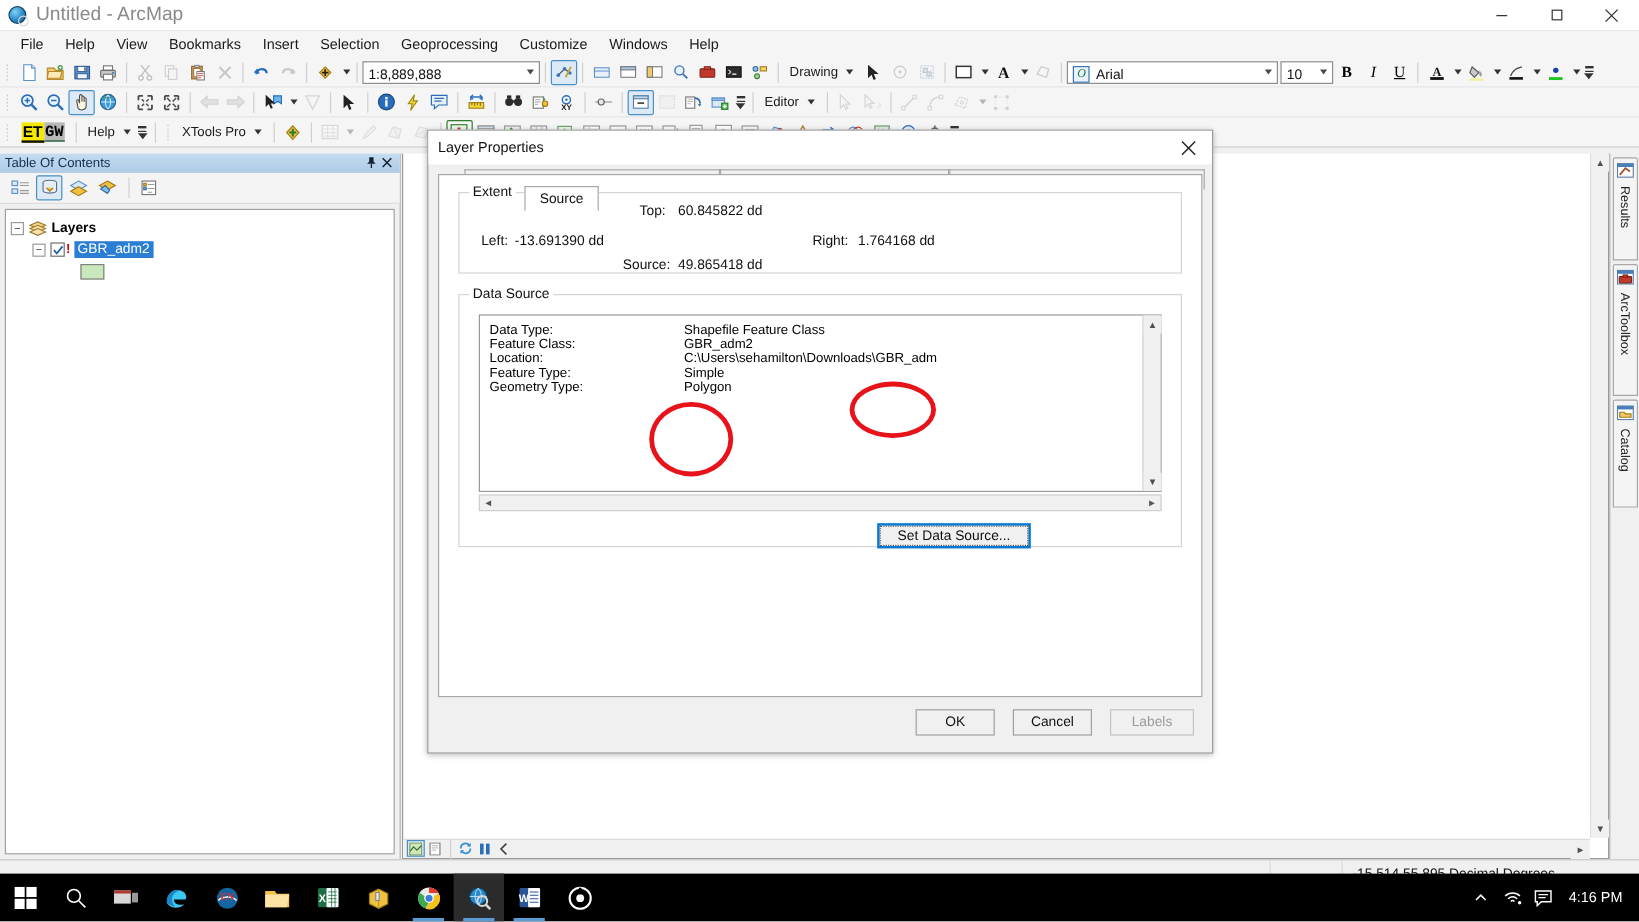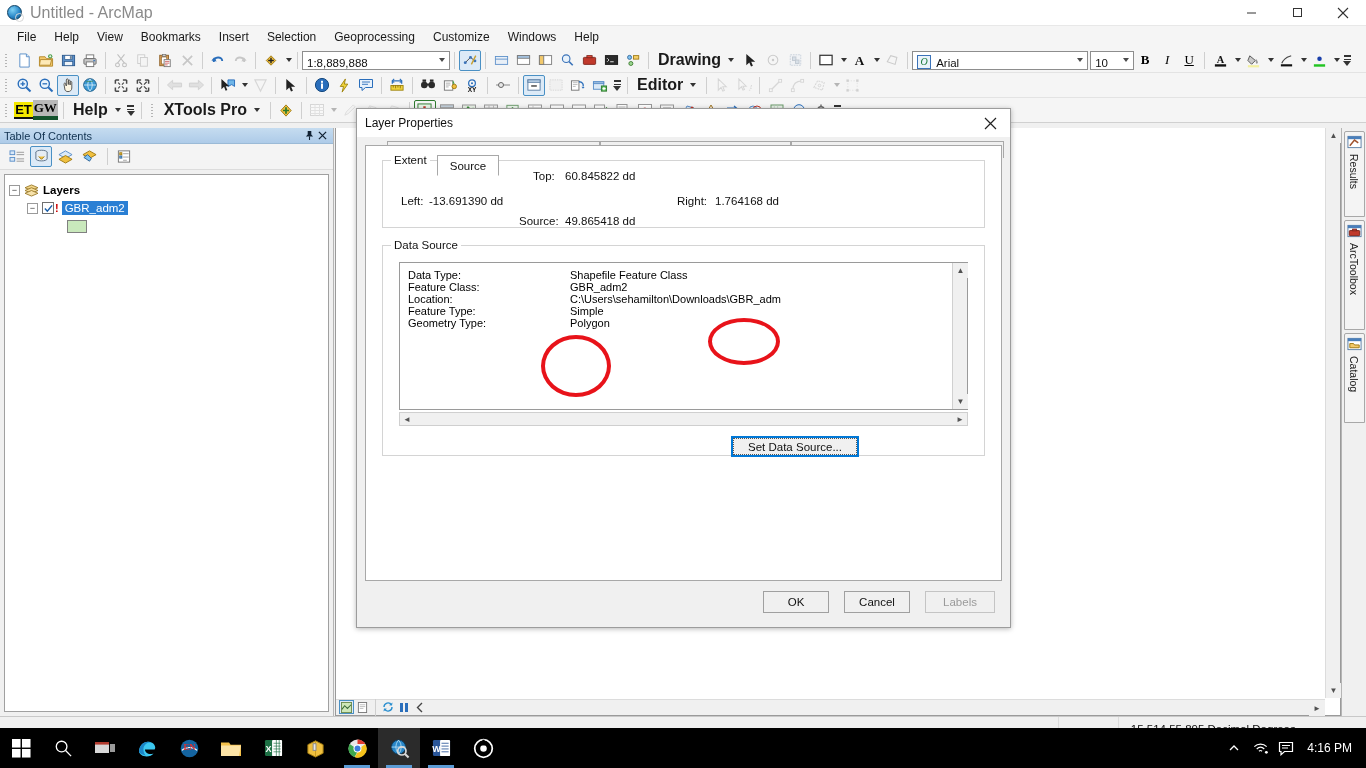--- a/index.html
+++ b/index.html
@@ -57,21 +57,21 @@
     content:""; position:absolute; left:2px; top:2px; width:2px; height:15px;
     background-image: radial-gradient(#b5b5b5 40%, transparent 41%);
     background-size: 2px 3px;
   }
   .tb-btn {
     width:22px; height:21px; display:flex; align-items:center; justify-content:center;
     flex:0 0 auto; border:1px solid transparent; border-radius:2px; position:relative;
   }
   .tb-btn.active { background:#dceaf7; border:1px solid #4a90c4; }
   .tb-sep { width:1px; height:17px; background:#cfcfcf; margin:0 4px; flex:0 0 auto; }
-  .tb-text { padding:2px 5px; font-size:16px; color:#1a1a1a; flex:0 0 auto; white-space:nowrap;font-weight:bold; }
+  .tb-text { padding:2px 5px; font-size:11px; color:#1a1a1a; flex:0 0 auto; white-space:nowrap; }
   .caret { width:0;height:0;border-left:3px solid transparent;border-right:3px solid transparent;
            border-top:4px solid #333; margin-left:2px; flex:0 0 auto; }
   .tb-dd { width:11px;height:21px;display:flex;align-items:center;justify-content:center;flex:0 0 auto; }
   .disabled { opacity:0.33; }
 
   .combo {
     height:19px; border:1px solid #8d8d8d; background:#fff; display:flex; align-items:flex-end;
     font-size:11.5px; color:#111; padding-left:4px; flex:0 0 auto; position:relative;
   }
   .combo .cb-arrow{
@@ -764,21 +764,21 @@
           <rect x="1.5" y="11.9" width="2.6" height="2.6" fill="#888"></rect>
           <rect x="11.9" y="11.9" width="2.6" height="2.6" fill="#888"></rect>
         </svg>
     </div>
   </div>
 
   <div class="toolbar-row" id="tb3">
     <div class="grip"></div>
     <div class="tb-btn" style="width:46px;">
       <span style="display:inline-block;background:#f4e800;color:#000;font-weight:bold;font-size:13px;padding:0 1px;border-bottom:2px solid #111;font-family:'Liberation Sans',sans-serif;">ET</span>
-        <span style="display:inline-block;background:#b8b8b8;color:#000;font-weight:bold;font-size:13px;padding:0 1px;border-bottom:4px solid #14532d;font-family:Liberation Serif, serif;">GW</span>
+        <span style="display:inline-block;background:#b8b8b8;color:#000;font-weight:bold;font-size:13px;padding:0 1px;border-bottom:1px solid #14532d;font-family:Liberation Mono, monospace;">GW</span>
     </div>
     <div class="tb-sep"></div>
     <div class="tb-text">Help</div>
     <div class="caret" style="margin-right:4px;"></div>
     <div class="overflow-btn">
       <span></span>
         <span></span>
         <div class="tri"></div>
     </div>
     <div class="tb-sep"></div>

